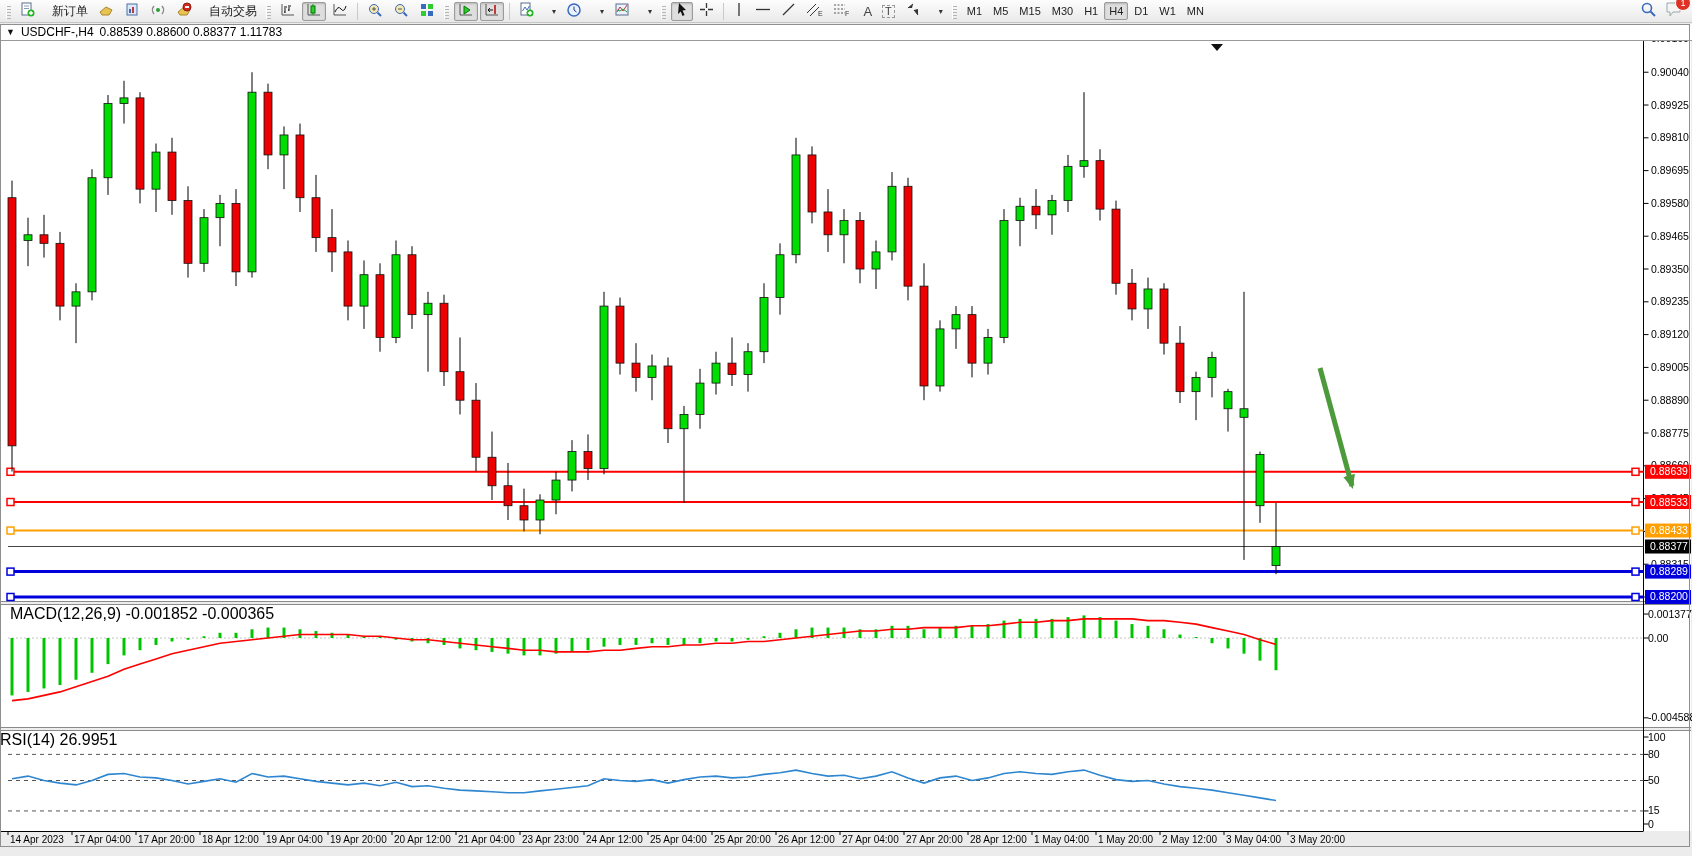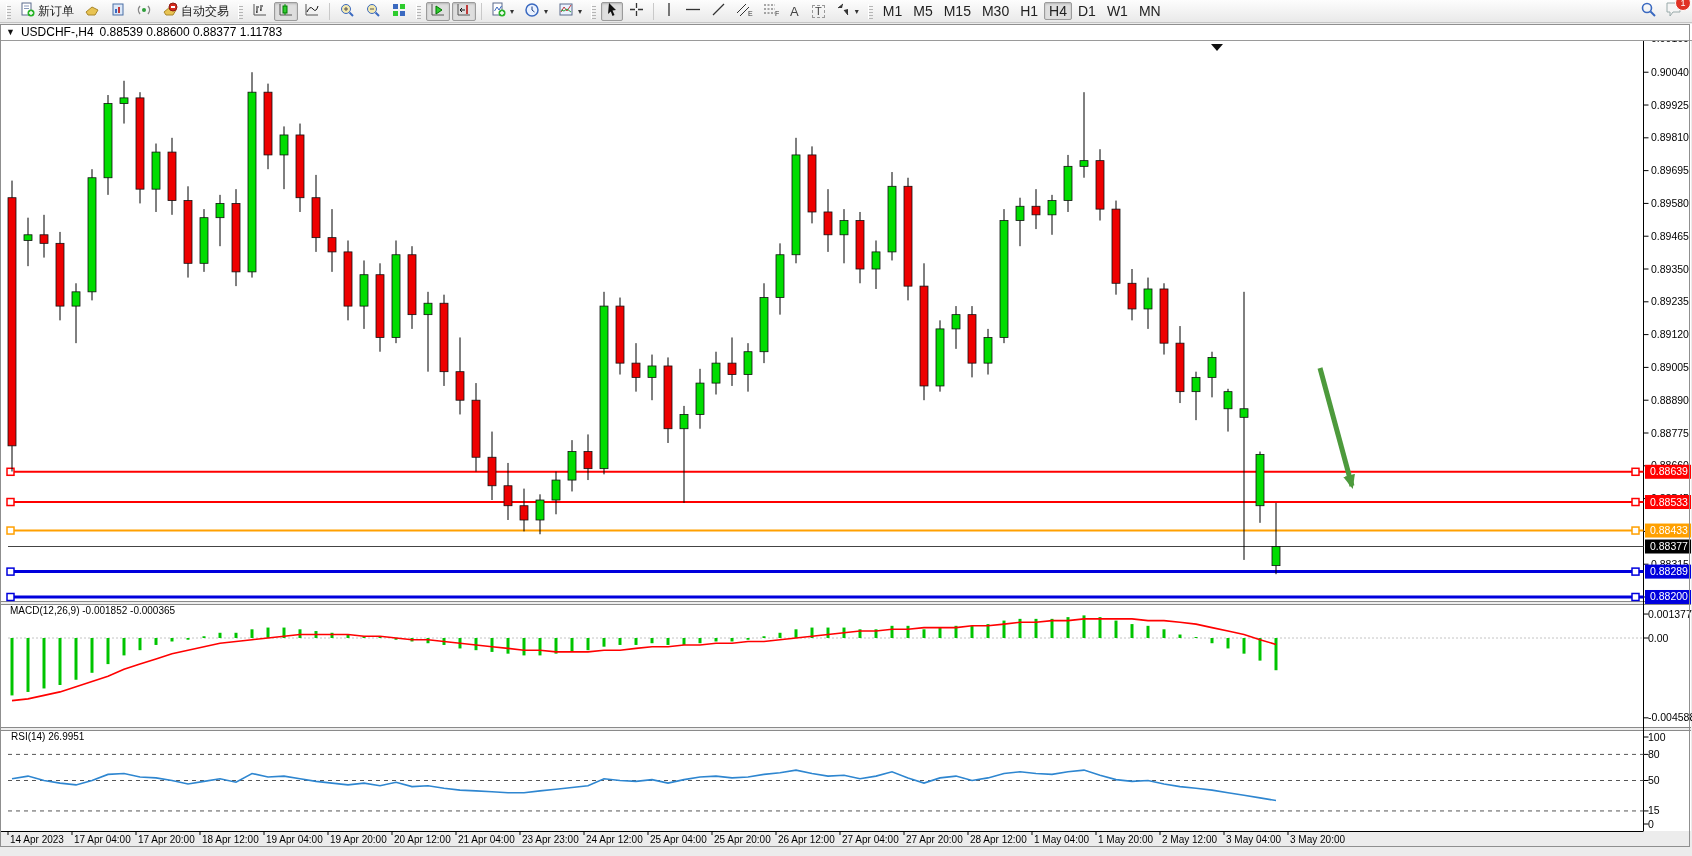--- a/index.html
+++ b/index.html
@@ -1,32 +1,32 @@
 <!DOCTYPE html>
 <html><head>
 <meta charset="utf-8">
 <style>
   html,body{margin:0;padding:0}
   body{width:1692px;height:856px;background:#ececec;font-family:"Liberation Sans",sans-serif;overflow:hidden;position:relative}
   
   .toolbar{position:absolute;top:0;left:0;width:1692px;height:23px;background:linear-gradient(#fdfdfd,#e9e9e9);border-bottom:1px solid #c5c5c5;display:flex;align-items:center;padding:0 3px;box-sizing:border-box;gap:2px;z-index:5}
   .grip{width:4px;height:15px;margin:0 3px;background:repeating-linear-gradient(0deg,#b5b5b5 0 1px,transparent 1px 3px);border-left:1px solid #fff}
   .sep{width:1px;height:17px;background:#c9c9c9;margin:0 3px}
-  .tbtn{height:19px;min-width:20px;display:flex;align-items:center;justify-content:flex-start;gap:3px;border:1px solid transparent;border-radius:2px;padding:0 3px;font-size:12px;color:#1a1a1a;cursor:default;box-sizing:border-box}
+  .tbtn{height:19px;min-width:20px;display:flex;align-items:center;justify-content:flex-end;gap:17px;border:1px solid transparent;border-radius:2px;padding:0 3px;font-size:12px;color:#1a1a1a;cursor:default;box-sizing:border-box}
   .tbtn.pressed{background:#dedede;border-color:#9b9b9b;box-shadow:inset 0 1px 2px rgba(0,0,0,.18)}
   .tbtn .caret{font-size:8px;color:#333;margin-left:1px}
-  .tf{font-size:14px;color:#222;height:18px;padding:0 4px}
+  .tf{font-size:11px;color:#222;height:18px;padding:0 4px}
   .toolbar-right{margin-left:auto;display:flex;align-items:center;gap:8px;padding-right:6px}
   .chatwrap{position:relative}
   .badge{position:absolute;top:-6px;right:-8px;background:#e03224;color:#fff;border-radius:50%;width:14px;height:14px;font-size:9px;display:flex;align-items:center;justify-content:center;border:1px solid #fff}
   .glyph{font-size:12px;line-height:1}
   
   .titlebar{position:absolute;top:24px;left:0;width:1692px;height:17px;background:#fff;border-bottom:1px solid #9a9a9a;box-sizing:border-box;display:flex;align-items:center;gap:6px;padding-left:6px;font-size:12px;color:#000;z-index:4}
   .titlebar .tri{font-size:9px;color:#111}
-  .overlay-label{position:absolute;font-size:10px;color:#000;z-index:4}
+  .overlay-label{position:absolute;font-size:16px;color:#000;z-index:4}
   #chart-svg{position:absolute;top:0;left:0;z-index:1}
   .winborder{position:absolute;top:24px;left:0;width:1690px;height:823px;border:1px solid #8f8f8f;box-sizing:border-box;pointer-events:none;z-index:6}
 </style>
 </head>
 <body>
 
 <div class="toolbar">
   <div class="grip"></div>
 
   <div class="tbtn">
@@ -248,21 +248,21 @@
   </div>
 </div>
 
 <div class="titlebar">
   <span class="tri">▼</span>
   <span>USDCHF-,H4</span>
   <span>0.88539 0.88600 0.88377 1.11783</span>
 </div>
 
 <div class="overlay-label" style="top:605px;left:10px">MACD(12,26,9) -0.001852 -0.000365</div>
-<div class="overlay-label" style="top:731px;left:11px">RSI(14) 26.9951</div>
+<div class="overlay-label" style="top:731px;left:0">RSI(14) 26.9951</div>
 
 <svg id="chart-svg" width="1692" height="856">
   <defs>
     <marker id="ah" markerUnits="userSpaceOnUse" markerWidth="18" markerHeight="16" refX="11" refY="6" orient="auto">
       <path d="M0 0 L14 6 L0 12 Z" fill="#4d9a3c"></path>
     </marker>
   </defs>
 <rect x="1" y="41" width="1690" height="790" fill="#ffffff"></rect>
     <rect x="1" y="601" width="1690" height="4" fill="#ededed"></rect>
     <line x1="1" y1="601.5" x2="1691" y2="601.5" stroke="#8a8a8a"></line>

